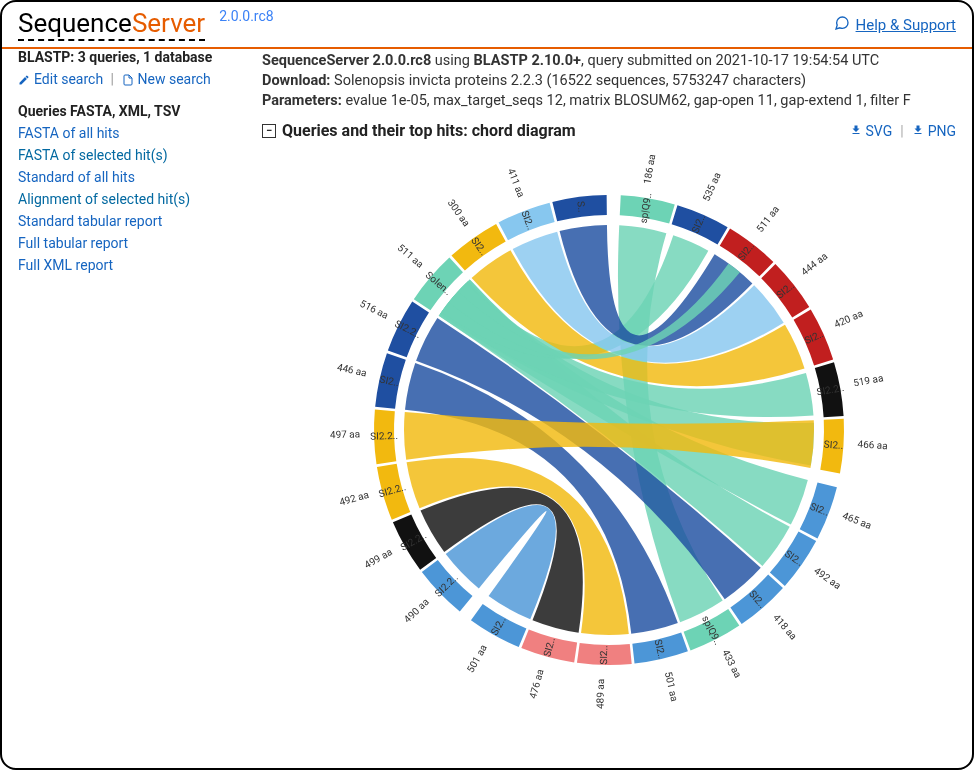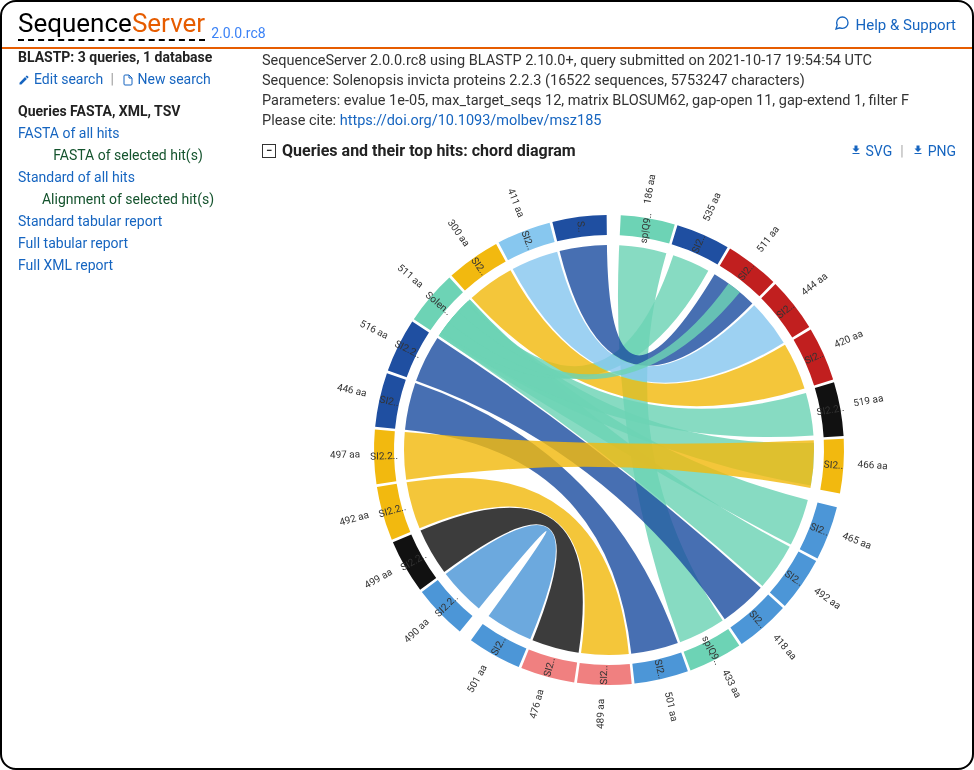--- a/index.html
+++ b/index.html
@@ -1,38 +1,38 @@
 <!DOCTYPE html>
 <html><head>
 <meta charset="utf-8">
 <style>
   * { box-sizing: border-box; margin: 0; padding: 0; }
   body { font-family: -apple-system, BlinkMacSystemFont, "Segoe UI", Roboto, sans-serif; background:#fff; color:#222; width:974px; height:770px; overflow:hidden; border:2px solid #000; border-radius:16px; }
   a { text-decoration:none; }
   .topbar { display:flex; justify-content:space-between; align-items:center; padding:6px 16px 6px 16px; border-bottom:2px solid #e65c00; }
-  .logo { display:flex; align-items:flex-end; gap:6px; }
+  .logo { display:flex; align-items:flex-start; gap:14px; }
   .logo-word { font-size:26px; font-weight:400; color:#000; border-bottom:2px dashed #000; padding-bottom:1px; }
   .logo-word .orange { color:#e65c00; }
   .logo-ver { font-size:14px; color:#3b82f6; }
-  .help { color:#1665c0; font-size:15px; display:flex; align-items:center; gap:6px; cursor:pointer; }
+  .help { color:#1665c0; font-size:15px; display:flex; align-items:center; gap:6px; cursor:pointer;text-decoration:underline; }
   .help svg { width:16px; height:16px; }
   .main { display:flex; padding:0 16px; gap:24px; }
   .sidebar { width:220px; flex:0 0 220px; font-size:14px; }
   .sidebar .title { font-weight:700; margin-bottom:6px; }
   .sidebar .linkrow { margin:4px 0; color:#1665c0; }
   .sidebar .linkrow .sep { color:#999; margin:0 4px; }
   .sidebar .query { color:#1665c0; margin:6px 0; cursor:pointer; white-space:nowrap; overflow:hidden; text-overflow:ellipsis; }
   .sidebar .section-h { font-weight:700; margin-top:14px; margin-bottom:6px; }
   .sidebar .dl-link { color:#1665c0; margin:6px 0; cursor:pointer; }
-  .sidebar .dl-link.disabled { color:#14532d; cursor:default;text-align:center; }
+  .sidebar .dl-link.disabled { color:#0369a1; cursor:default; }
   .icon-inline { display:inline-block; vertical-align:-2px; margin-right:4px; }
   .content { flex:1; }
   .meta { font-size:14.5px; color:#333; }
   .meta p { margin:3px 0; }
-  .meta b { font-weight:400; }
+  .meta b { font-weight:700; }
   .meta .cite { color:#1665c0; cursor:pointer; }
   .viz-head { display:flex; align-items:center; justify-content:space-between; margin-top:12px; }
   .viz-title { font-weight:700; font-size:16px; display:flex; align-items:center; gap:6px; }
   .collapse-box { display:inline-flex; width:14px; height:14px; border:1.5px solid #333; align-items:center; justify-content:center; font-size:11px; line-height:1; cursor:pointer; }
   .exports { display:flex; gap:8px; font-size:14px; color:#1665c0; align-items:center; }
   .exports .exp { cursor:pointer; display:inline-flex; align-items:flex-start; gap:4px; }
   .exports .sep { color:#aaa; }
   .chord-wrap { display:flex; justify-content:center; margin-top:10px; }
   svg.chord text { font-size:10px; fill:#333; }
   .arc { cursor:pointer; }
@@ -84,23 +84,22 @@
         <div class="dl-link disabled">Alignment of selected hit(s)</div>
         <div class="dl-link">Standard tabular report</div>
         <div class="dl-link">Full tabular report</div>
         <div class="dl-link">Full XML report</div>
       </div>
   </div>
 
   <div class="content">
     <div class="meta">
       <p><b>SequenceServer 2.0.0.rc8</b><span> using </span><b>BLASTP 2.10.0+</b><span>, query submitted on 2021-10-17 19:54:54 UTC</span></p>
-      <p><b>Sequence:</b> <span>Solenopsis invicta proteins 2.2.3 (16522 sequences, 5753247 characters)</span></p>
+      <p><b>Download:</b> <span>Solenopsis invicta proteins 2.2.3 (16522 sequences, 5753247 characters)</span></p>
       <p><b>Parameters:</b> <span>evalue 1e-05, max_target_seqs 12, matrix BLOSUM62, gap-open 11, gap-extend 1, filter F</span></p>
-      <p><span>Please cite: </span><a class="cite">https://doi.org/10.1093/molbev/msz185</a></p>
     </div>
 
     <div class="viz-head">
       <div class="viz-title">
         <span class="collapse-box">−</span>
         <span>Queries and their top hits: chord diagram</span>
       </div>
       <div class="exports">
         <span class="exp">
           <span><svg width="12" height="12" viewBox="0 0 24 24" fill="#1665c0">

